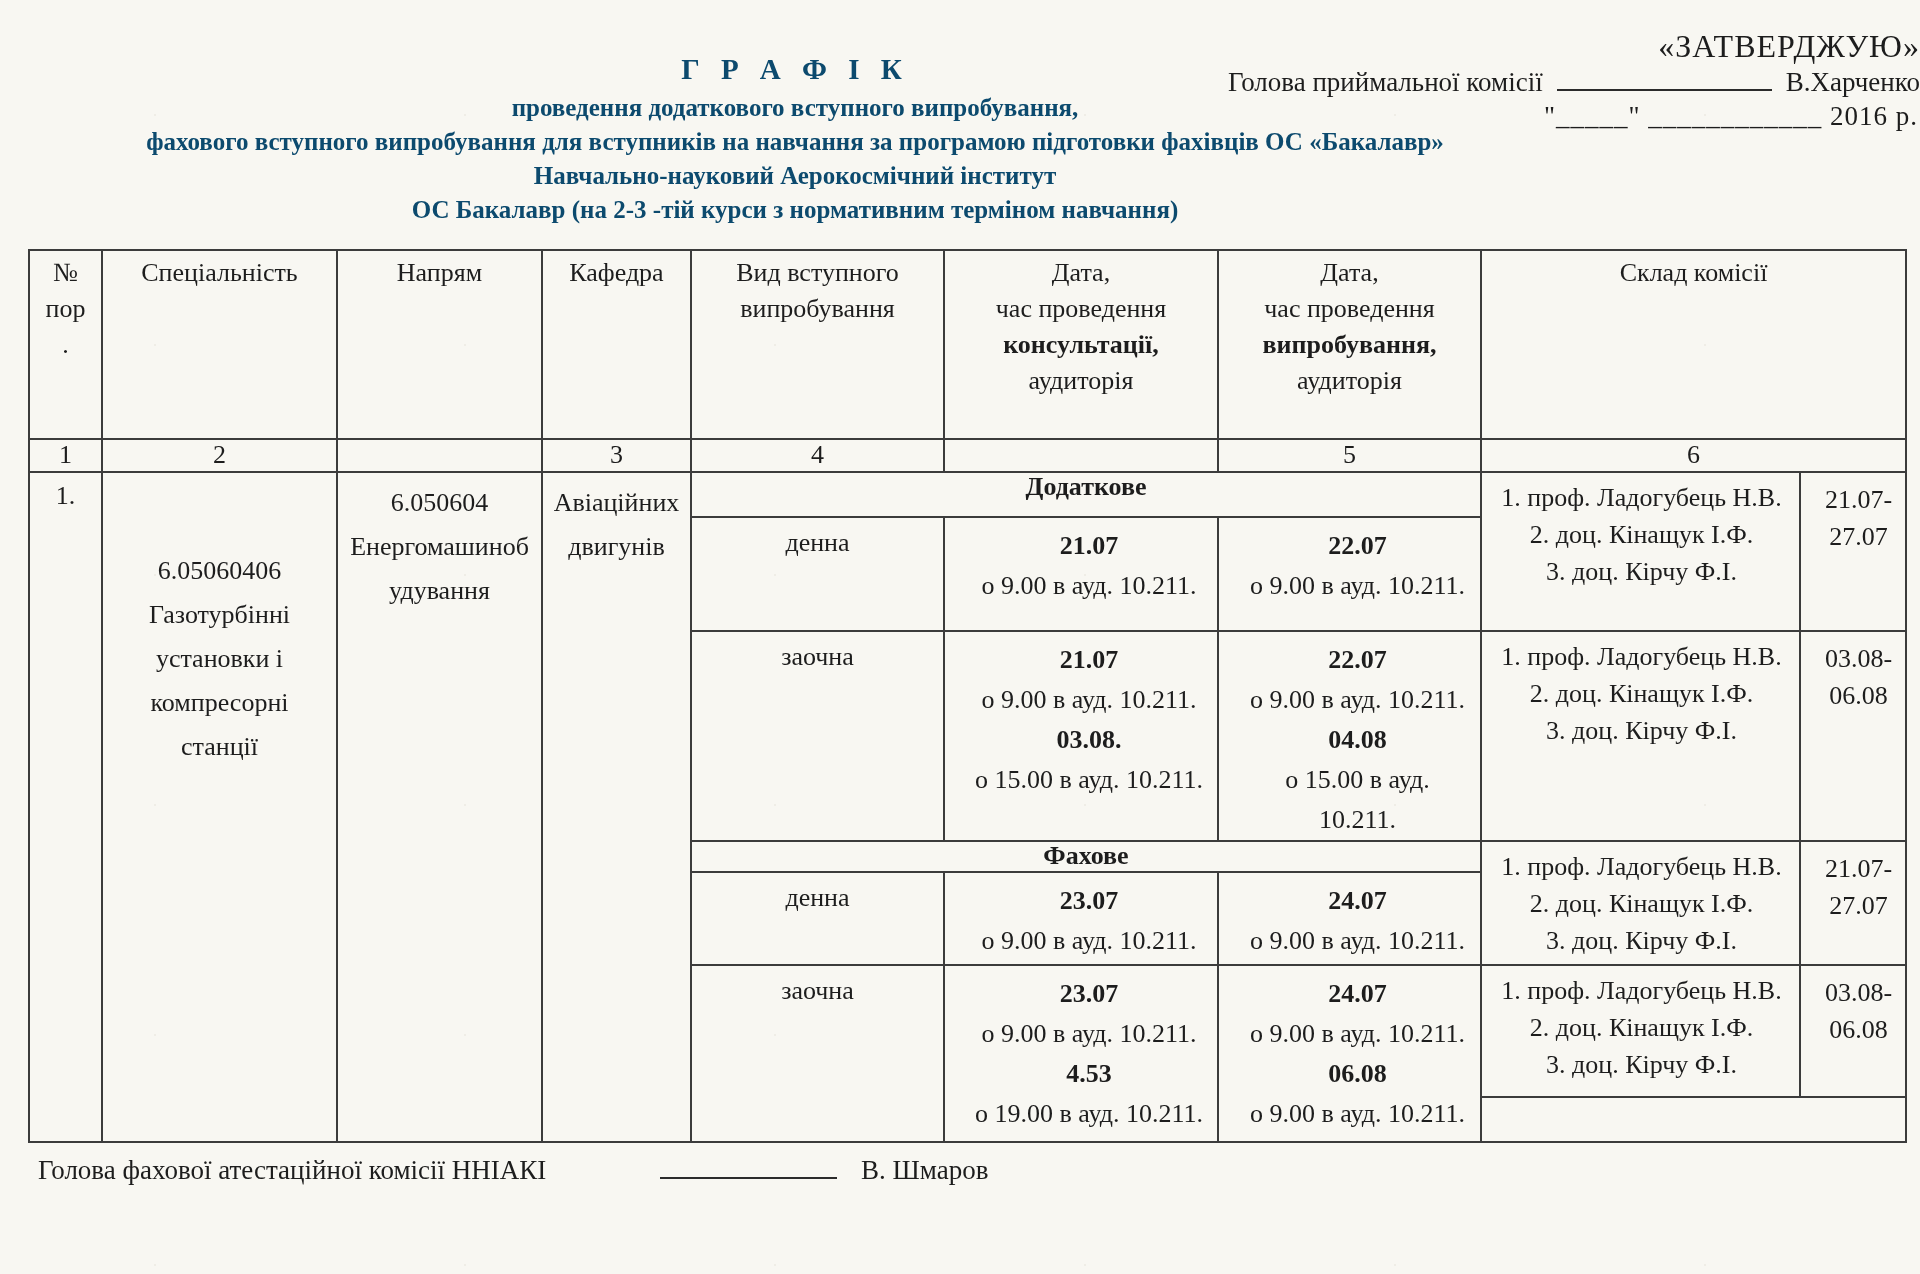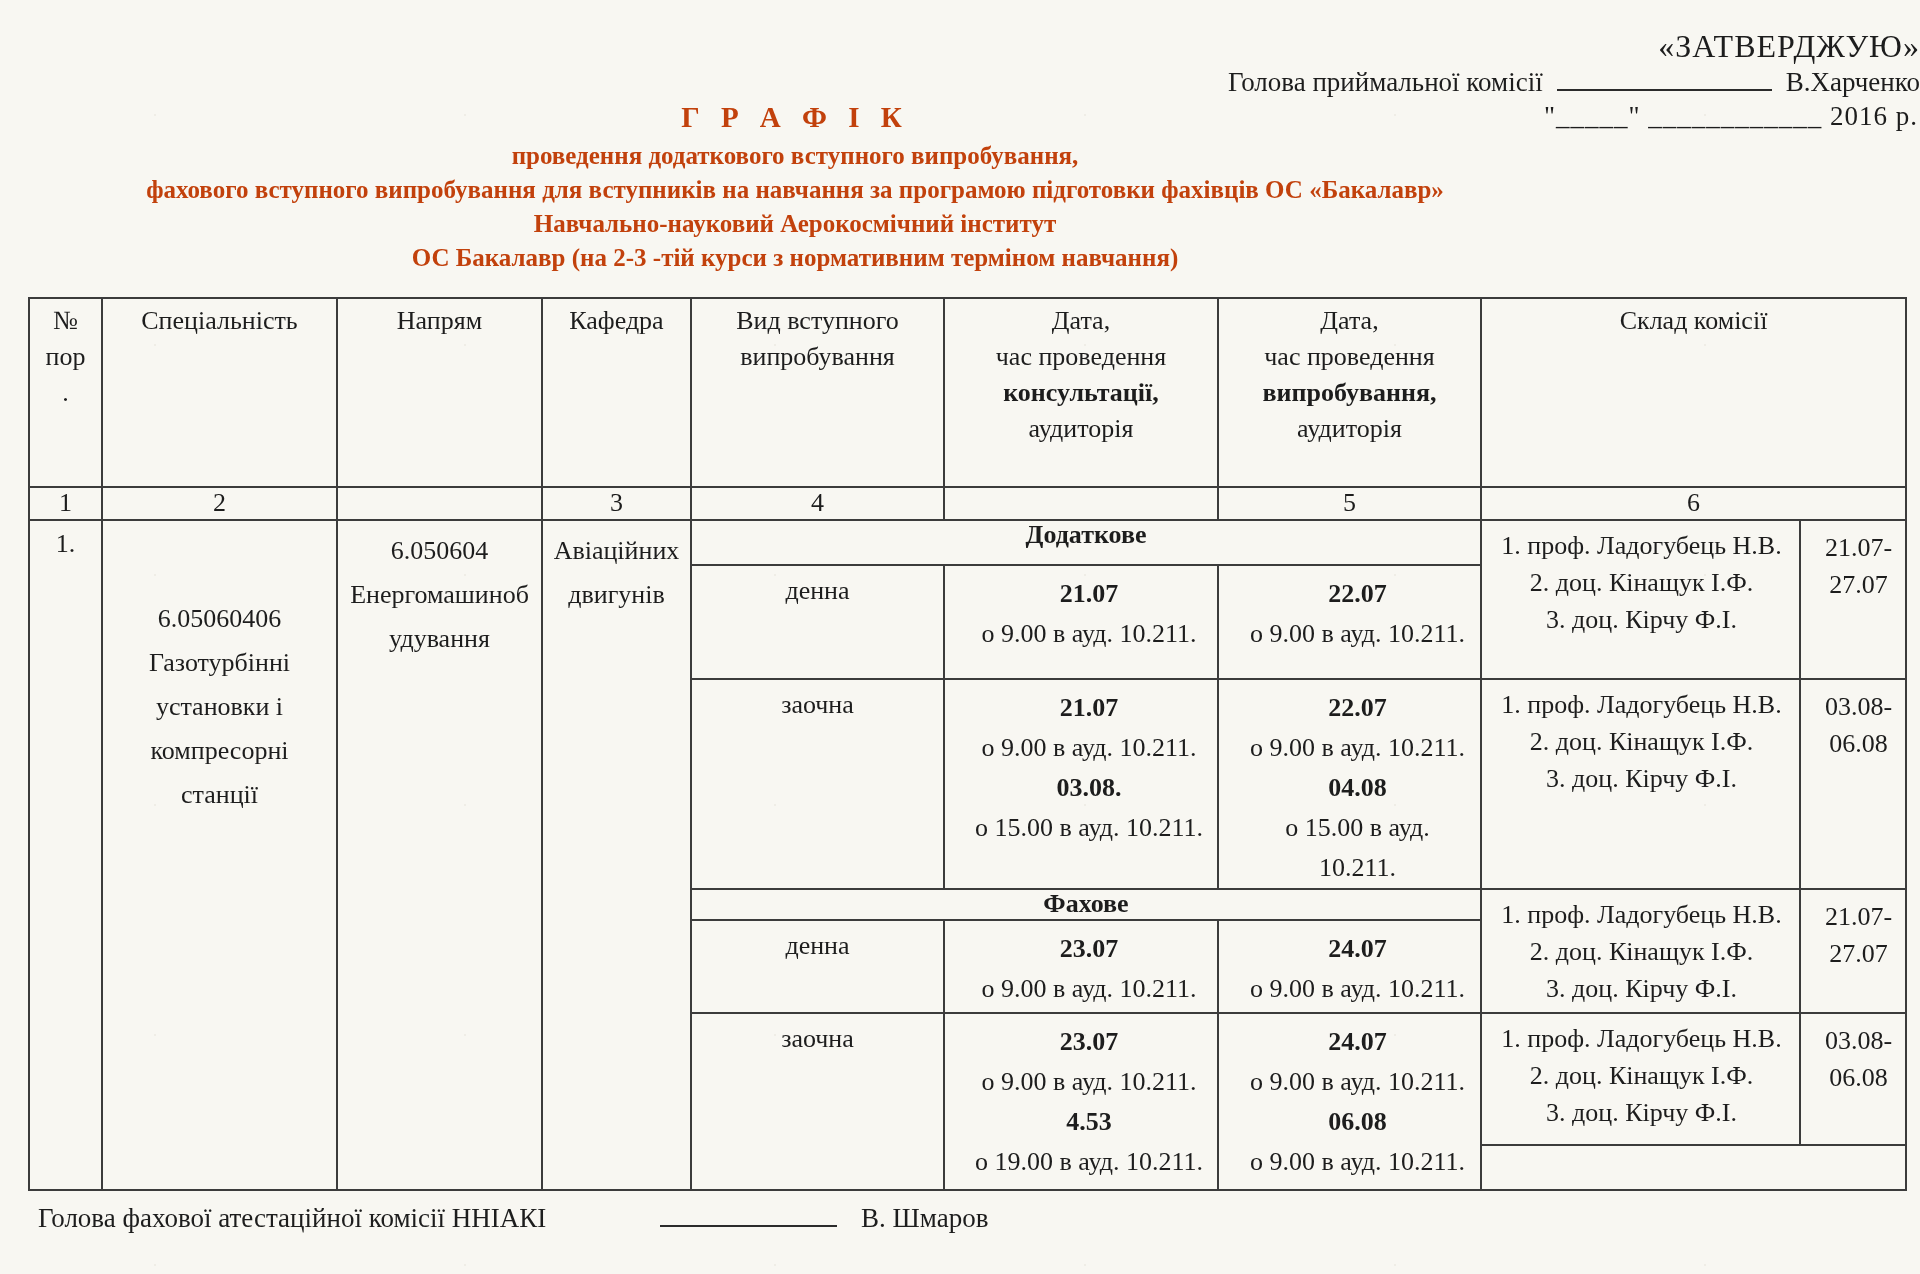--- a/index.html
+++ b/index.html
@@ -23,22 +23,22 @@
   .approval .chair-line { margin-bottom:2px; }
   .approval .chair-line .lbl { margin-right:14px; }
   .approval .blank {
     display:inline-block; width:215px; height:20px;
     border-bottom:2px solid #2b2b2b; vertical-align:baseline; margin-right:14px;
   }
   .approval .date-line { padding-right:2px; letter-spacing:1px; }
 
   
   .title-block {
-    padding-top:100px; width:1560px; margin-left:15px;
-    text-align:center; font-weight:bold; color:#c2410c;
+    padding-top:52px; width:1560px; margin-left:15px;
+    text-align:center; font-weight:bold; color:#0c4a6e;
   }
   .title-block .t1 { font-size:29px; letter-spacing:7px; margin-bottom:5px; }
   .title-block div { font-size:25px; line-height:34px; }
 
   
   table.sched {
     border-collapse:collapse; table-layout:fixed;
     width:1877px; margin-left:28px; margin-top:22px;
   }
   table.sched td {

